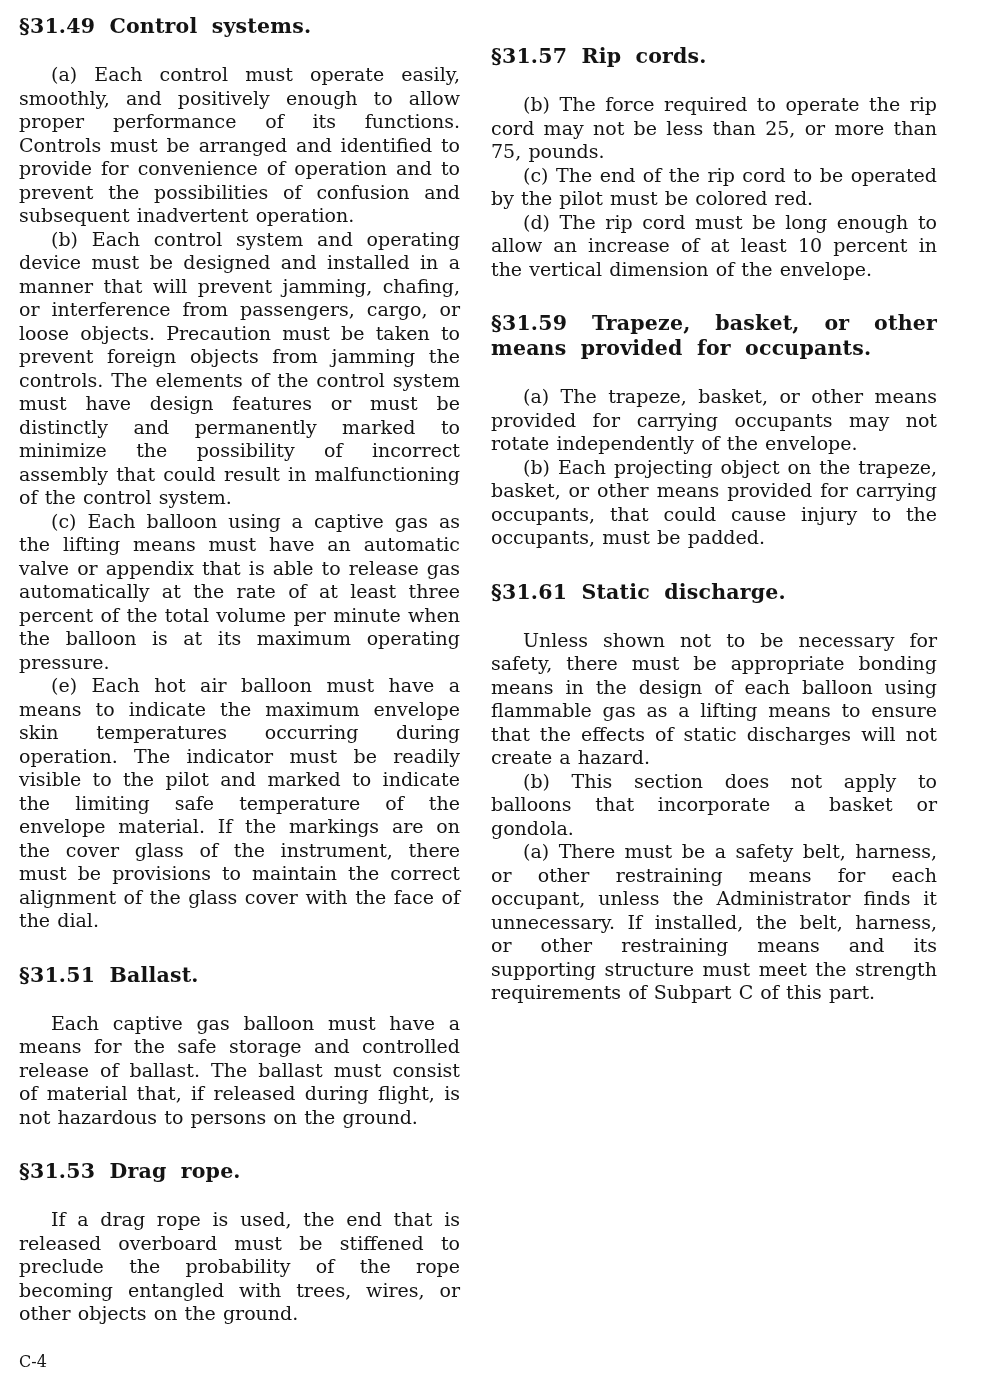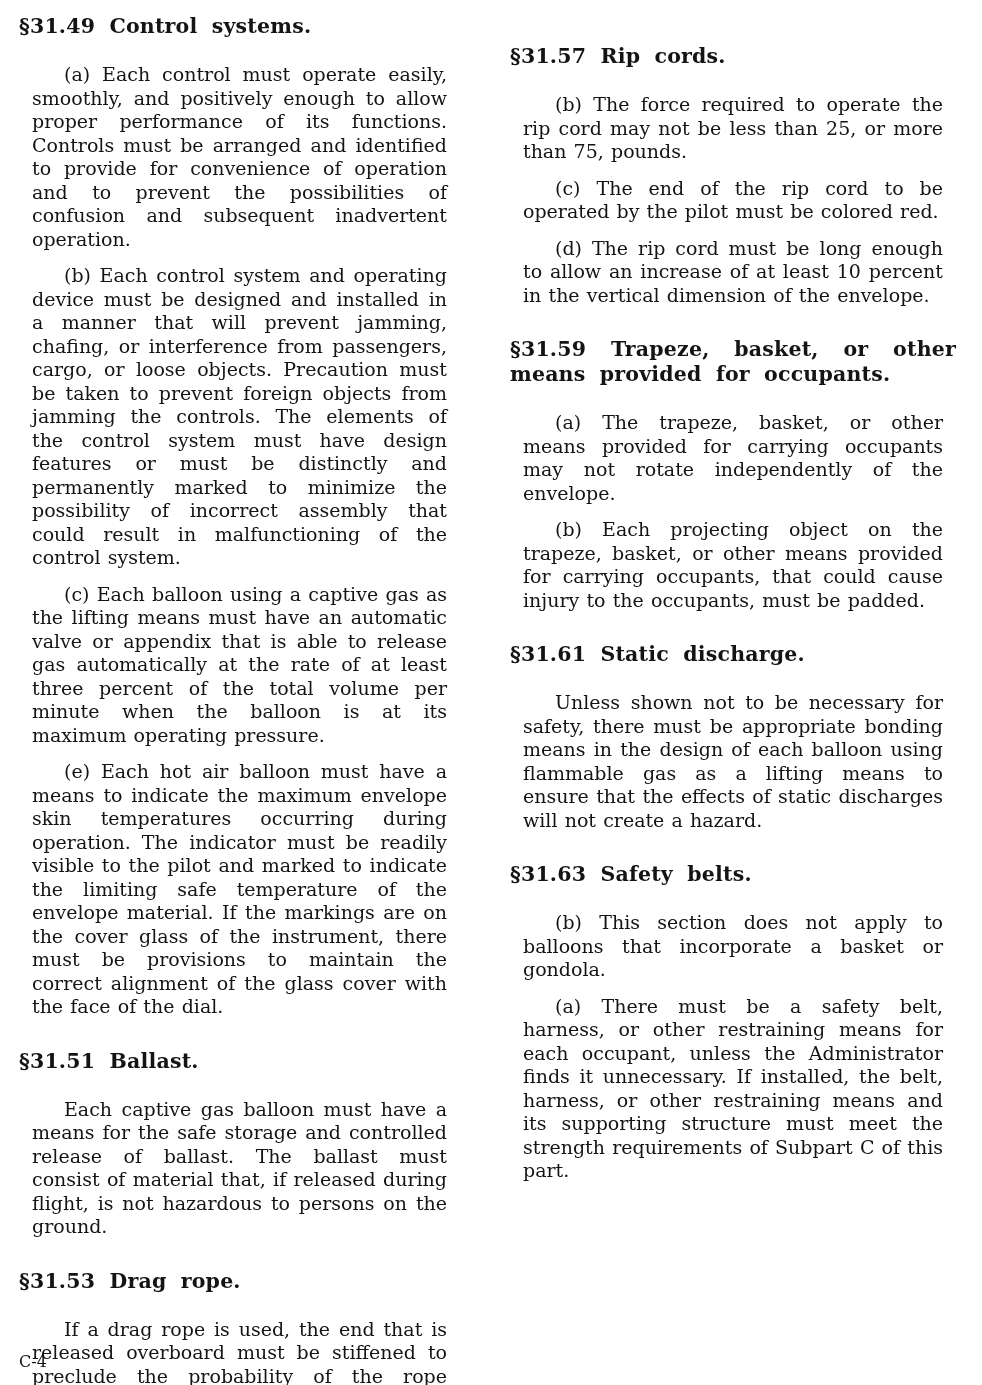--- a/index.html
+++ b/index.html
@@ -11,41 +11,41 @@
     font-family: "DejaVu Serif", "Liberation Serif", serif;
     position: relative;
     overflow: hidden;
   }
   .page {
     position: absolute;
     inset: 0;
     box-sizing: border-box;
     padding: 14px 26px 0 19px;
     display: flex;
-    gap: 50px;
+    gap: 31px;
   }
   .col { box-sizing: border-box; }
   .col-left  { width: 441px; }
   .col-right { width: 446px; }
   .h {
     font-size: 20.5px;
     line-height: 25px;
     font-weight: bold;
     word-spacing: 0.34em;
     text-align: justify;
     margin: 30px 0 24px 0;
     letter-spacing: 0.2px;
   }
   .h.first { margin-top: 0; }
   .p {
     font-size: 19px;
     line-height: 23.5px;
     text-align: justify;
     text-indent: 32px;
-    margin: 13px;
+    margin: 0;
     word-spacing: 0.06em;
   }
   .footer {
     position: absolute;
     left: 19px;
     bottom: 12px;
     font-size: 16px;
     line-height: 22px;
   }
 </style>
@@ -69,19 +69,18 @@
   <div class="col col-right">
     <h2 class="h">§31.57 Rip cords.</h2>
     <p class="p">(b) The force required to operate the rip cord may not be less than 25, or more than 75, pounds.</p>
     <p class="p">(c) The end of the rip cord to be operated by the pilot must be colored red.</p>
     <p class="p">(d) The rip cord must be long enough to allow an increase of at least 10 percent in the vertical dimension of the envelope.</p>
     <h2 class="h">§31.59 Trapeze, basket, or other means provided for occupants.</h2>
     <p class="p">(a) The trapeze, basket, or other means provided for carrying occupants may not rotate independently of the envelope.</p>
     <p class="p">(b) Each projecting object on the trapeze, basket, or other means provided for carrying occupants, that could cause injury to the occupants, must be padded.</p>
     <h2 class="h">§31.61 Static discharge.</h2>
     <p class="p">Unless shown not to be necessary for safety, there must be appropriate bonding means in the design of each balloon using flammable gas as a lifting means to ensure that the effects of static discharges will not create a hazard.</p>
-    <h2 class="h">§31.63 Safety belts.</h2>
     <p class="p">(b) This section does not apply to balloons that incorporate a basket or gondola.</p>
     <p class="p">(a) There must be a safety belt, harness, or other restraining means for each occupant, unless the Administrator finds it unnecessary. If installed, the belt, harness, or other restraining means and its supporting structure must meet the strength requirements of Subpart C of this part.</p>
   </div>
 
   <div class="footer">C-4</div>
 </div>
 
 </body></html>

